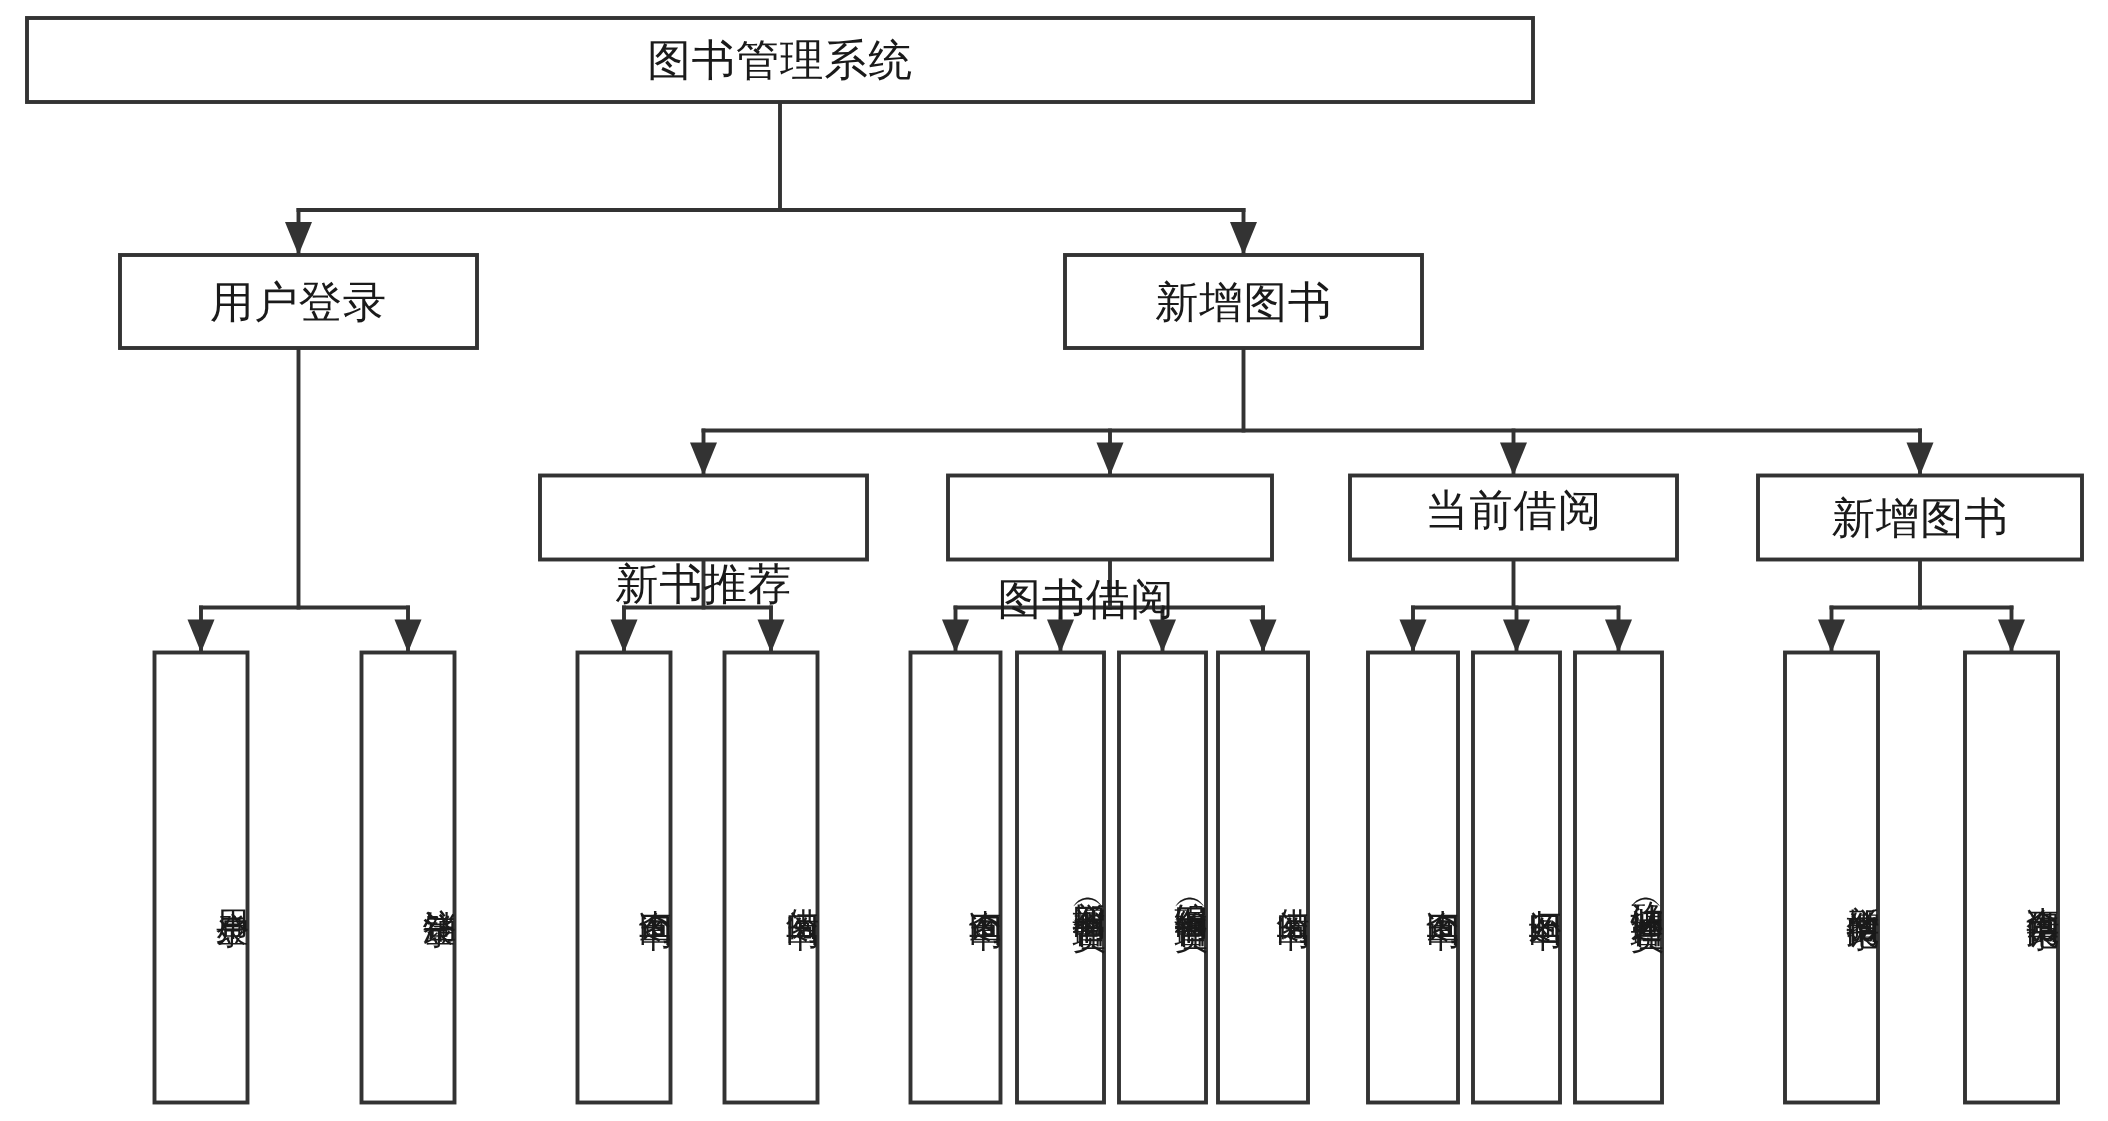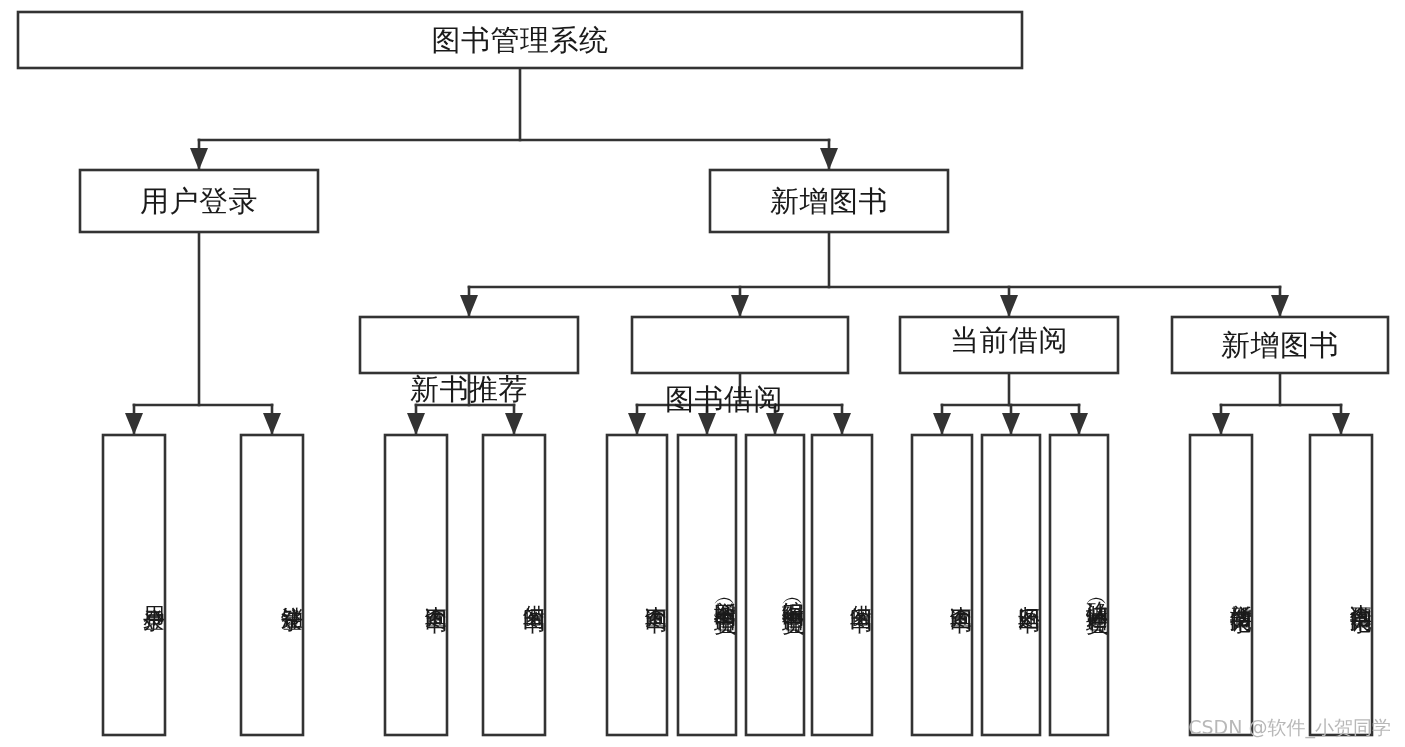--- a/index.html
+++ b/index.html
@@ -177,14 +177,13 @@
       <div class="node-label-v" style="left: 678px; top: 435px; width: 58px; height: 300px; padding-top: 14px; box-sizing: border-box;">新增图书（管理员）</div>
       <div class="node-label-v" style="left: 746px; top: 435px; width: 58px; height: 300px; padding-top: 14px; box-sizing: border-box;">编辑图书（管理员）</div>
       <div class="node-label-v" style="left: 812px; top: 435px; width: 60px; height: 300px; padding-top: 14px; box-sizing: border-box;">借阅图书</div>
       <div class="node-label-v" style="left: 912px; top: 435px; width: 60px; height: 300px; padding-top: 14px; box-sizing: border-box;">查询图书</div>
       <div class="node-label-v" style="left: 982px; top: 435px; width: 58px; height: 300px; padding-top: 14px; box-sizing: border-box;">归还图书</div>
       <div class="node-label-v" style="left: 1050px; top: 435px; width: 58px; height: 300px; padding-top: 14px; box-sizing: border-box;">确认归还（管理员）</div>
       <div class="node-label-v" style="left: 1190px; top: 435px; width: 62px; height: 300px; padding-top: 14px; box-sizing: border-box;">新增借阅记录</div>
       <div class="node-label-v" style="left: 1310px; top: 435px; width: 62px; height: 300px; padding-top: 14px; box-sizing: border-box;">查询借阅记录</div>
     </div>
 
-  <div class="watermark">CSDN @软件_小贺同学</div>
 </div>
 
 </body></html>

